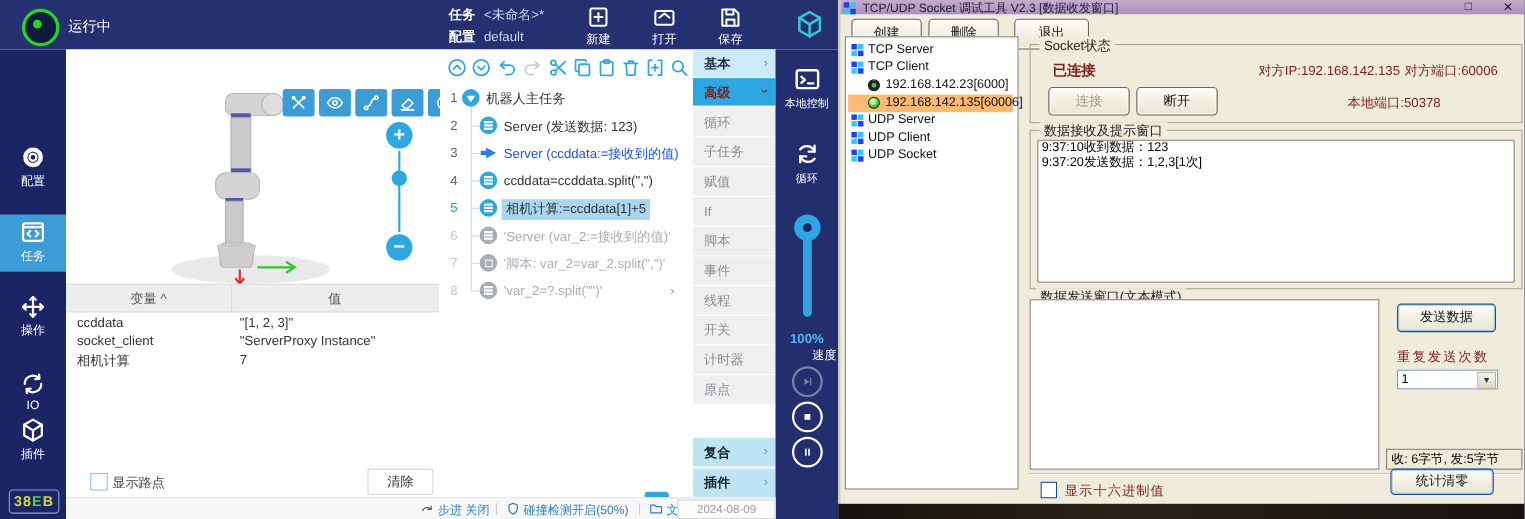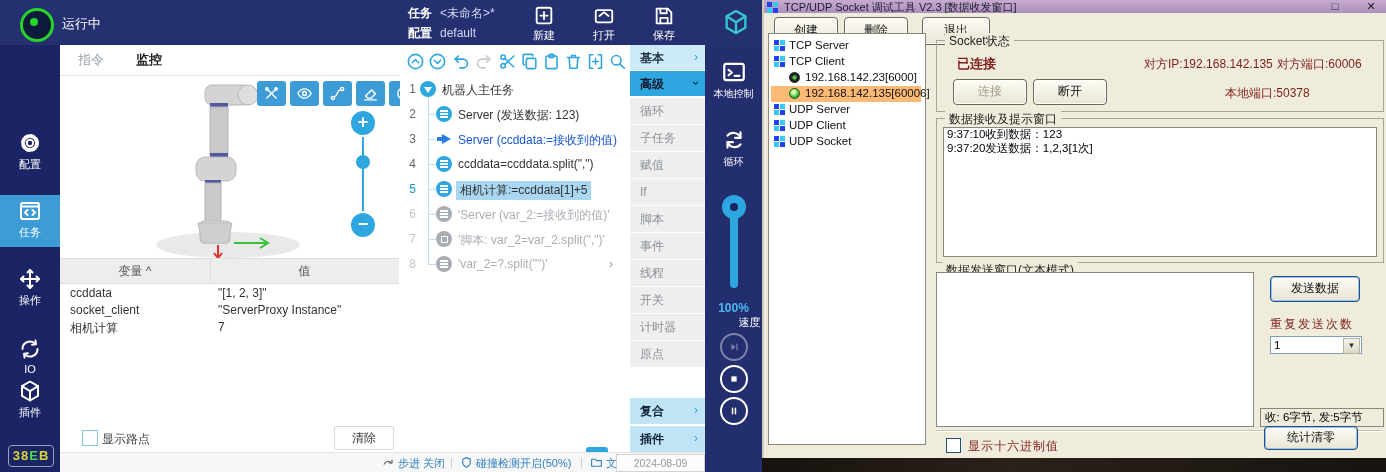--- a/index.html
+++ b/index.html
@@ -78,21 +78,21 @@
   .goto-btn{position:absolute;left:186px;top:402px;width:22px;height:20px;background:#2ea7e0;border-radius:3px;color:#fff;cursor:pointer;}
   .goto-btn .ic{width:14px;height:14px;margin:3px auto;}
   .collapser{position:absolute;left:209px;top:212px;color:#9aa0a6;font-size:12px;cursor:pointer;}
 
   #cmdpanel{left:630px;top:45px;width:75px;height:407px;background:#fff;}
   .ctab{position:absolute;left:0;width:75px;cursor:pointer;}
   .ctab .t{position:absolute;left:10px;top:5px;font-size:12px;font-weight:bold;}
   .ctab .ch{position:absolute;right:7px;top:5px;font-size:12px;}
   .ctab.basic{top:0;height:25px;background:#cdeaf8;color:#234;}
   .ctab.basic .ch{color:#2ea7e0;}
-  .ctab.adv{top:26px;height:25px;background:#2ea7e0;color:#0f172a;}
+  .ctab.adv{top:26px;height:25px;background:#2ea7e0;color:#7f1d1d;}
   .ctab.adv .ch{transform:rotate(90deg);}
   .citem{position:absolute;left:0;width:75px;height:26px;background:#efefef;color:#8a9096;
     font-size:12px;line-height:26px;padding-left:10px;box-sizing:border-box;cursor:pointer;}
   .ctab.comp{top:353px;height:26px;background:#bfe4f6;color:#123;}
   .ctab.plug{top:381px;height:26px;background:#bfe4f6;color:#123;}
   .ctab.comp .ch,.ctab.plug .ch{color:#2ea7e0;}
 
   #ctrlstrip{left:705px;top:45px;width:57px;height:427px;background:#232e6e;color:#fff;}
   .cs-item{position:absolute;left:0;width:57px;text-align:center;cursor:pointer;}
   .cs-item .ic{width:26px;height:26px;margin:0 auto;}
@@ -352,24 +352,20 @@
     <div class="side-item" style="top:330px;">
       <svg class="ic">
           <use href="#s-cube"></use>
         </svg>
       <div class="lbl">插件</div>
     </div>
     <div id="badge" class="abs"><span style="color:#d6d63a">38</span><span style="color:#4fd44f">E</span><span style="color:#d6d63a">B</span></div>
   </div>
 
   <div id="monitor" class="abs">
-    <div class="mtabs">
-      <div class="mtab dim" style="left:18px;">指令</div>
-      <div class="mtab on" style="left:76px;">监控</div>
-    </div>
 
     <svg class="abs" style="left:88px;top:32px;" width="170" height="185" viewBox="0 0 170 185">
       <ellipse cx="80" cy="168" rx="72" ry="13" fill="#e9e9e9"></ellipse>
       <rect x="57" y="8" width="46" height="20" rx="7" fill="#d4d4d6" stroke="#b9b9bc"></rect>
       <circle cx="100" cy="18" r="10" fill="#dedee0" stroke="#b9b9bc"></circle>
       <rect x="62" y="26" width="18" height="6" fill="#51599f"></rect>
       <rect x="62" y="30" width="18" height="48" fill="#c9c9cc" stroke="#b2b2b6"></rect>
       <rect x="62" y="76" width="18" height="5" fill="#51599f"></rect>
       <rect x="48" y="80" width="40" height="24" rx="9" fill="#d4d4d6" stroke="#b9b9bc"></rect>
       <rect x="57" y="103" width="16" height="5" fill="#51599f"></rect>

